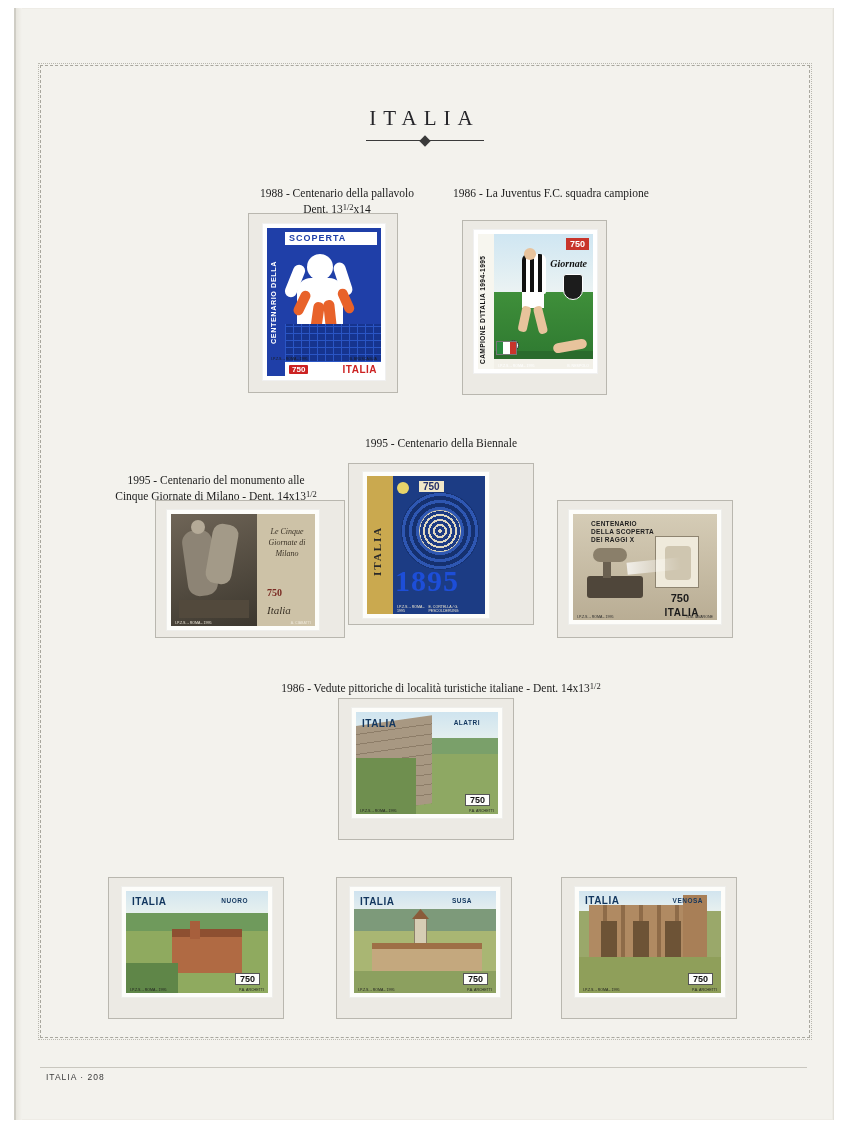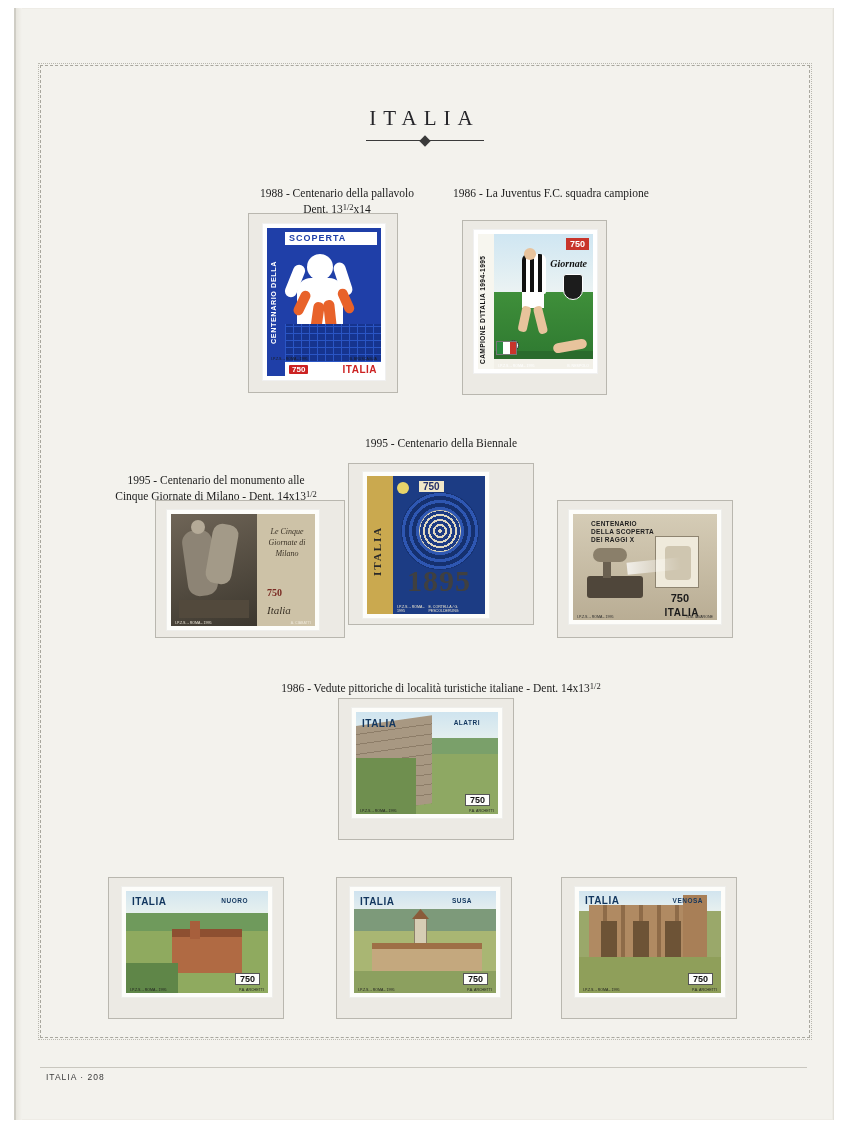--- a/index.html
+++ b/index.html
@@ -242,21 +242,21 @@
         <div style="position:absolute;left:52px;top:34px;width:42px;height:42px;border-radius:50%;
                     background:repeating-radial-gradient(circle at 50% 50%, #e0d9c0 0 2px, #1c3c84 2px 5px);"></div>
 
         <div style="position:absolute;left:30px;top:6px;width:12px;height:12px;border-radius:50%;background:#e8d46a;"></div>
 
         <div style="position:absolute;left:34px;top:8px;background:transparent;color:#2b2b2b;"></div>
         <div style="position:absolute;left:30px;top:6px;"></div>
         <div style="position:absolute;left:52px;top:5px;background:#f0e7c8;color:#24306b;font-family:'Liberation Sans',sans-serif;
                     font-size:10px;font-weight:bold;padding:0 4px;">750</div>
 
-        <div style="position:absolute;left:28px;bottom:16px;right:2px;text-align:center;color:#404040;
+        <div style="position:absolute;left:28px;bottom:16px;right:2px;color:#1d4ed8;
                     font-family:'Liberation Serif',serif;font-size:30px;font-weight:bold;letter-spacing:1px;">1895</div>
         <div class="imprint" style="left:26px;color:#efe7cf;">
           <span>I.P.Z.S. - ROMA - 1995</span>
           <span>E. CORTELLA / G. PESCOLDERUNG</span>
         </div>
       </div>
     </div>
   </div>
 
   <div class="cap" style="left:80px; top:465px; width:240px;">

